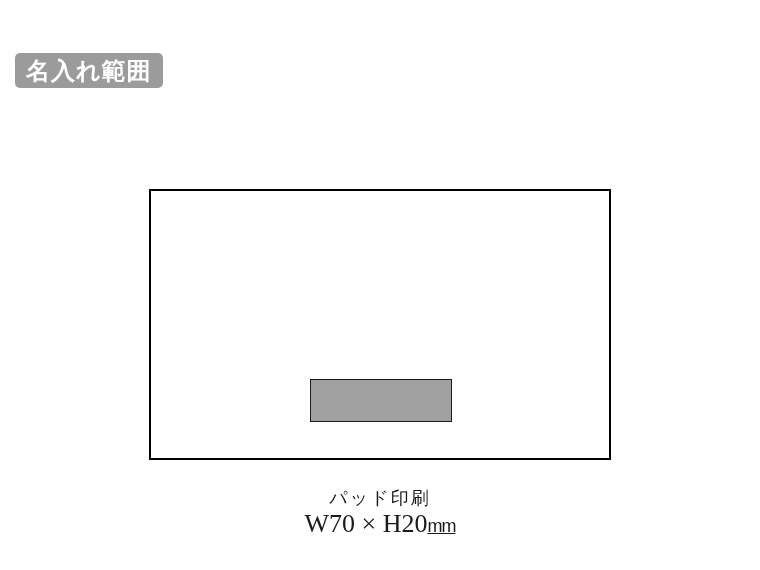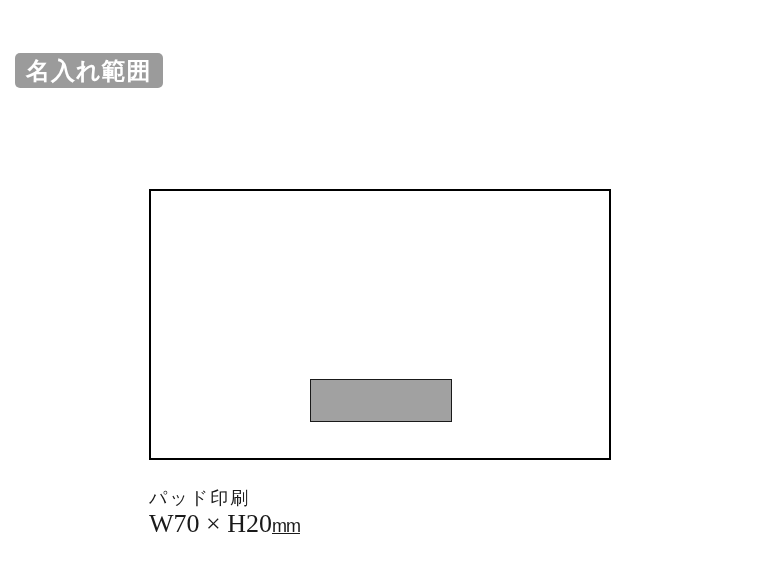--- a/index.html
+++ b/index.html
@@ -47,21 +47,21 @@
     width: 142px;
     height: 43px;
     box-sizing: border-box;
     border: 1.5px solid #1a1a1a;
   }
   .caption {
     position: absolute;
     left: 149px;
     top: 446px;
     width: 462px;
-    text-align: left;
+    text-align: center;
     color: #1a1a1a;
   }
   .caption-method {
     font-size: 18px;
     line-height: 24px;
     letter-spacing: 2px;
     font-family: "Liberation Sans", "DejaVu Sans", sans-serif;
   }
   .caption-size {
     font-size: 26px;

